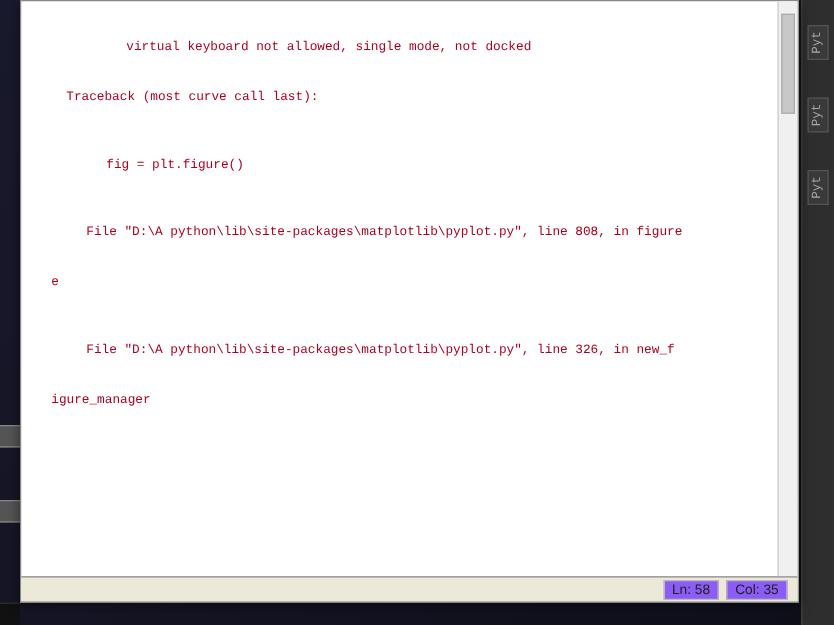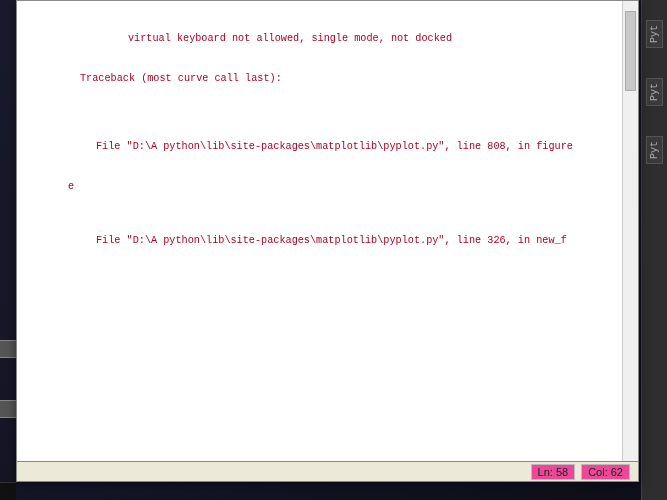--- a/index.html
+++ b/index.html
@@ -17,25 +17,24 @@
     color: #aaa; font-size: 10px;
   }
   .side-strip .vtab { writing-mode: vertical-rl; transform: rotate(180deg); padding: 4px 2px; border: 1px solid #555; background:#3a3a3a; }
 
   .editor-window {
     position: absolute; left: 16px; top: 0; right: 28px; bottom: 18px;
     background: #ffffff; border: 1px solid #888; box-shadow: 0 2px 10px rgba(0,0,0,.5);
     display: flex; flex-direction: column;
   }
   .code-area {
-    flex: 1; overflow: hidden; padding: 4px 6px 4px 10px;
+    flex: 1; overflow: hidden; padding: 4px 6px 4px 24px;
     font-size: 10.2px; line-height: 1.32; color: #b00020;
     white-space: pre-wrap; word-break: break-all;
     position: relative;
-    margin-left: 41px;
   }
   .code-area::-webkit-scrollbar { width: 16px; }
   .scrollbar-gutter {
     position: absolute; right: 0; top: 0; bottom: 0; width: 16px;
     background: #f0f0f0; border-left: 1px solid #ccc;
   }
   .scroll-thumb {
     position: absolute; left: 2px; right: 2px; top: 10px; height: 80px;
     background: #c8c8c8; border: 1px solid #aaa;
   }
@@ -44,21 +43,21 @@
   .i0 { padding-left: 12px; }
   .i1 { padding-left: 28px; }
   .i2 { padding-left: 44px; }
   .i3 { padding-left: 60px; }
 
   .status-bar {
     height: 20px; background: #ece9d8; border-top: 1px solid #888;
     display: flex; align-items: center; justify-content: flex-end;
     font-family: Tahoma, sans-serif; font-size: 11px; color: #222; padding: 0 8px; gap: 6px;
   }
-  .status-cell { border: 1px solid #bbb; padding: 1px 6px; background: #ec4899; }
+  .status-cell { border: 1px solid #bbb; padding: 1px 6px; background: #8b5cf6; }
 
   .desk-icon {
     position: absolute; left: -2px; width: 20px; height: 48px;
     display:flex; flex-direction:column; align-items:center; color:#ddd; font-size:8px; gap:2px;
   }
   .desk-icon .sq { width:18px; height:18px; background:#555; border:1px solid #888; }
 
   .prompt-strip {
     position:absolute; left:0; bottom:0; height:18px; width:16px; background:#111;
     border-top:1px solid #333;
@@ -81,25 +80,27 @@
   <div class="vtab">Pyt</div>
   <div class="vtab">Pyt</div>
   <div class="vtab">Pyt</div>
 </div>
 
 <div class="editor-window">
   <div class="code-area">
     <span class="trace-line i3">virtual keyboard not allowed, single mode, not docked</span>
     <span class="trace-line i0">Traceback (most curve call last):</span>
 
+    <span class="trace-line i2">fig = plt.figure()</span>
 
     <span class="trace-line i1">File "D:\A python\lib\site-packages\matplotlib\pyplot.py", line 808, in figure</span>
     <span class="trace-line">e</span>
 
     <span class="trace-line i1">File "D:\A python\lib\site-packages\matplotlib\pyplot.py", line 326, in new_f</span>
+    <span class="trace-line">igure_manager</span>
 
     
     
     
 
     
     
     
 
     
@@ -128,16 +129,16 @@
     <div class="scrollbar-gutter">
       <div class="scroll-thumb"></div>
     </div>
   </div>
 
   <div class="status-bar">
     <div class="status-cell">
       <span>Ln:</span> <span>58</span>
     </div>
     <div class="status-cell">
-      <span>Col:</span> <span>62</span>
+      <span>Col:</span> <span>35</span>
     </div>
   </div>
 </div>
 
 </body></html>

